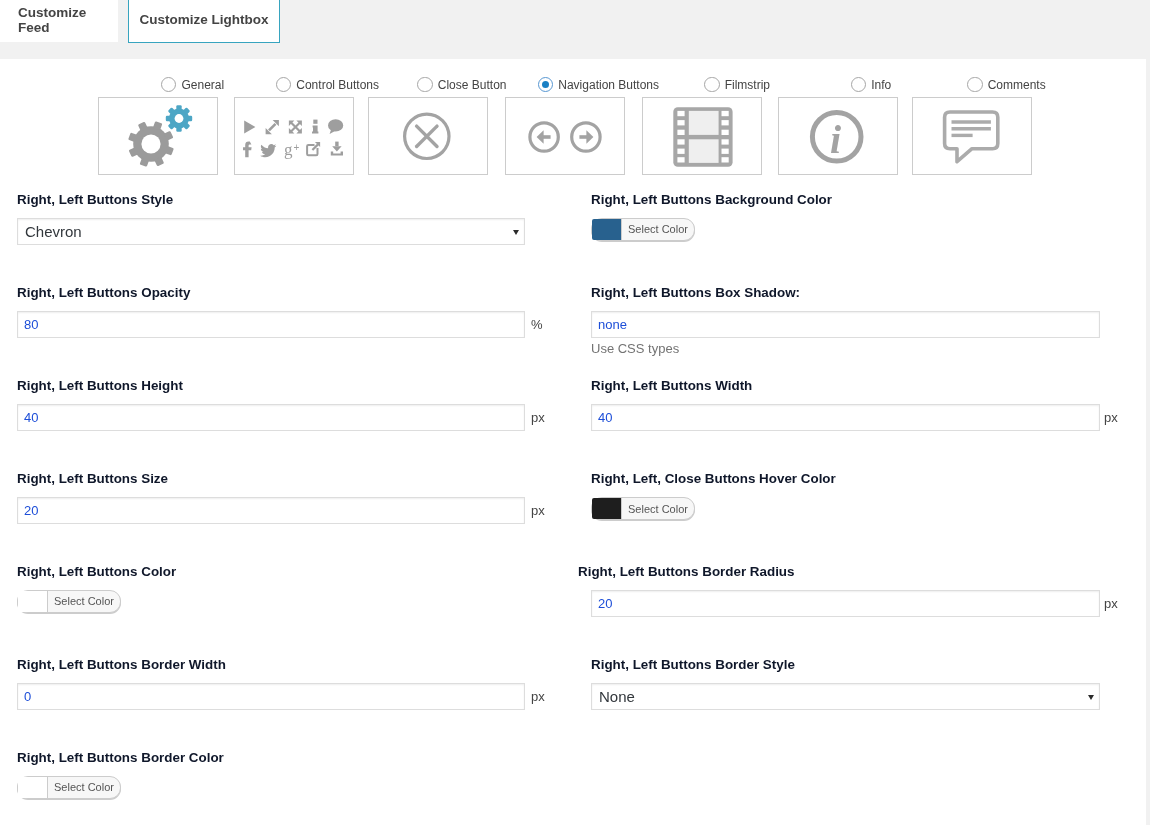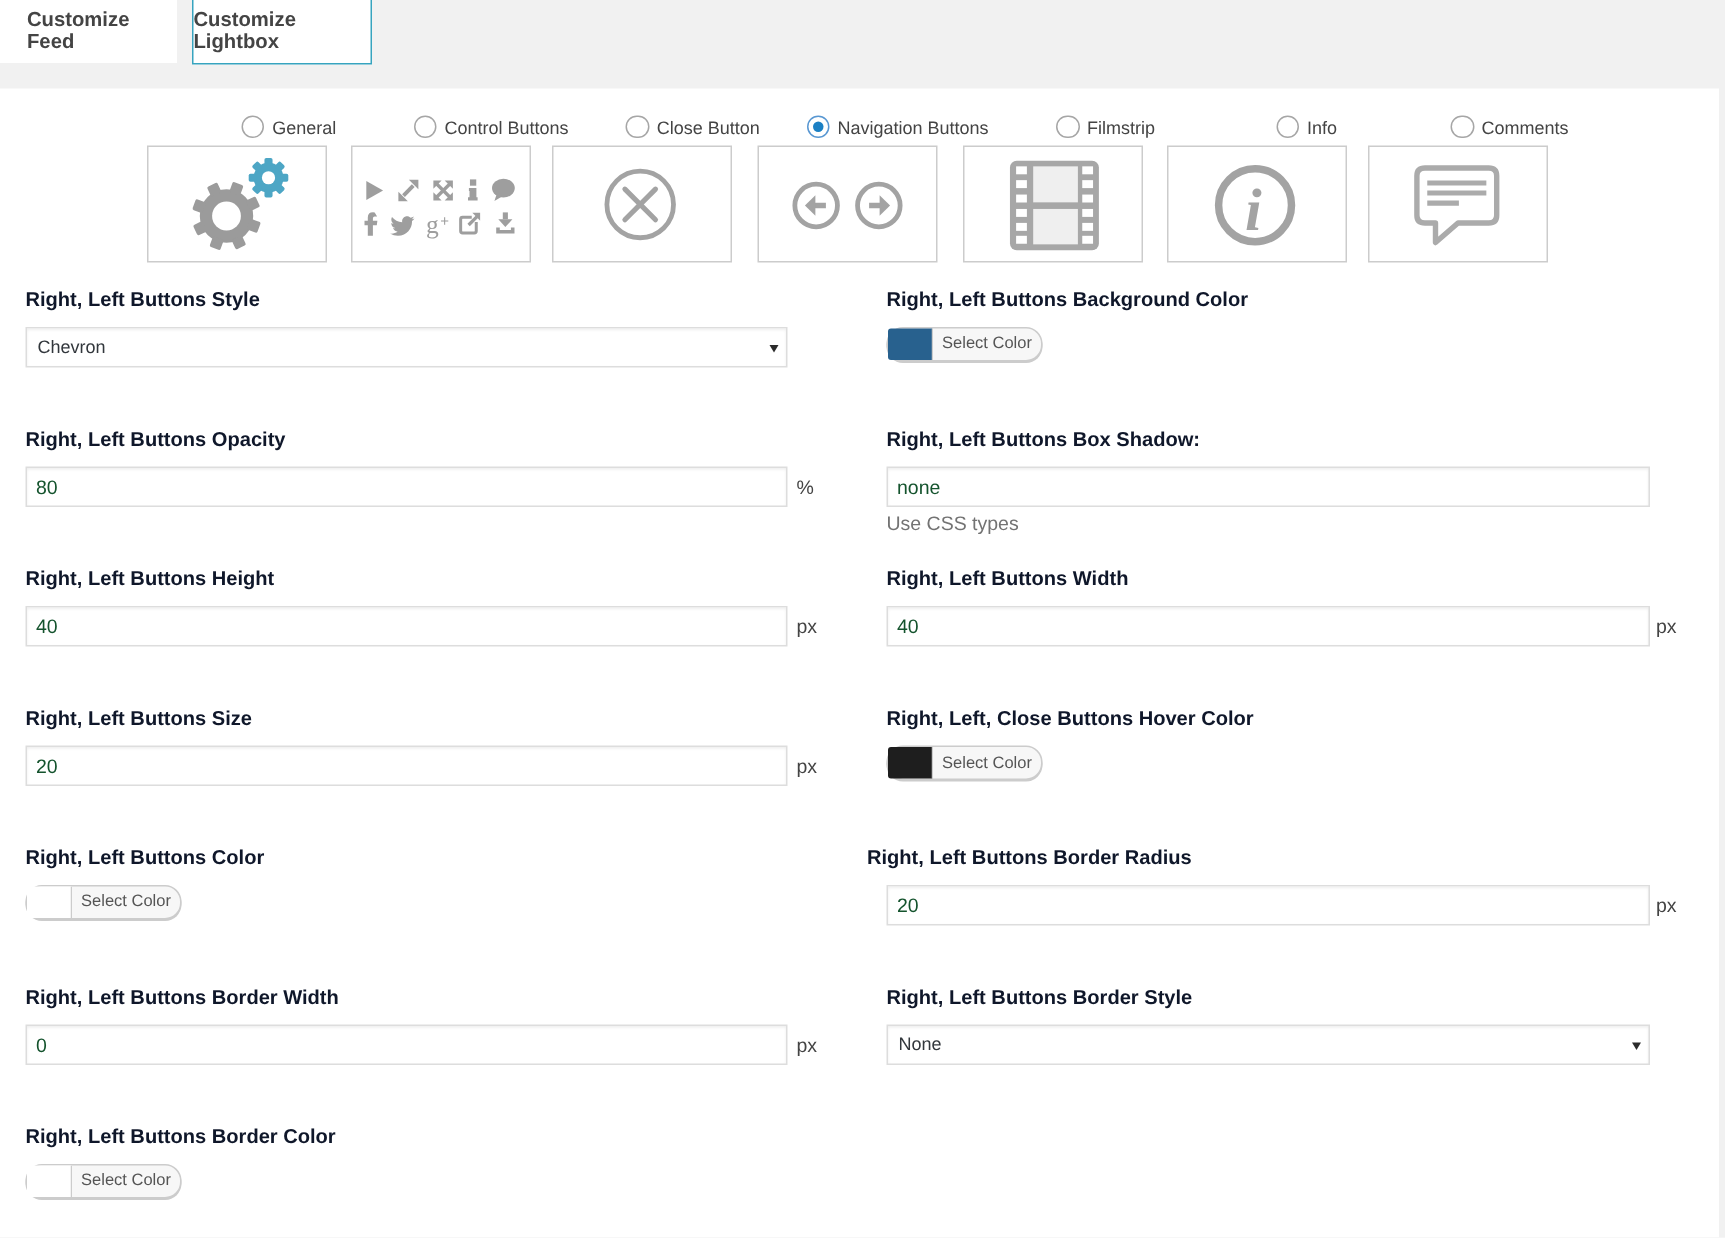--- a/index.html
+++ b/index.html
@@ -1,30 +1,30 @@
 <!DOCTYPE html>
 <html><head><meta charset="utf-8">
 <style>
 * { margin:0; padding:0; box-sizing:border-box; }
 html,body { width:1150px; height:825px; background:#f1f1f1; font-family:"Liberation Sans",sans-serif; position:relative; overflow:hidden; }
 #panel { position:absolute; left:0; top:59px; width:1146px; height:766px; background:#fff; }
 .tab { position:absolute; top:0; background:#fff; color:#444; font-size:13.5px; font-weight:bold; display:flex; align-items:center; justify-content:center; }
 #tab1 { left:0; width:118px; height:42px; padding-bottom:3px; padding-left:18px; }
-#tab2 { left:128px; top:-1px; width:120px; height:43.5px; border:1px solid #37a4bf; padding-bottom:2px; }
+#tab2 { left:128px; top:-1px; width:152px; height:43.5px; border:1px solid #37a4bf; padding-bottom:2px; }
 .radio { position:absolute; top:76.5px; height:16px; display:flex; align-items:center;padding-left:34px; }
 .rc { width:15.4px; height:15.4px; border-radius:50%; border:1px solid #a6a6a6; background:#fff; display:inline-block; margin-right:5px; position:relative; }
 .rc-on { border:1.6px solid #5897d2; }
 .rdot { position:absolute; left:50%; top:50%; width:7.6px; height:7.6px; margin:-3.8px 0 0 -3.8px; border-radius:50%; background:#1b80c4; }
 .rlab { font-size:12px; color:#444; }
 .ibox { position:absolute; top:97px; width:120px; height:78px; border:1px solid #ccc; background:#fff; }
 .isvg { position:absolute; top:97px; }
 .flabel { position:absolute; font-size:13.4px; font-weight:bold; color:#0f172a; white-space:nowrap; }
 .tin, .tsel { position:absolute; height:27px; border:1px solid #ddd; background:#fff; box-shadow:inset 0 1px 2px rgba(0,0,0,.07); display:flex; align-items:center; }
-.tin span { font-size:13px; color:#14532d; padding-left:6px; }
-.tsel span { font-size:12px; color:#32373c; padding-left:7px; }
+.tin span { font-size:13px; color:#1d4ed8; padding-left:6px; }
+.tsel span { font-size:15px; color:#32373c; padding-left:7px; }
 .arr { position:absolute; right:5px; top:11px; width:0; height:0; border-left:3.5px solid transparent; border-right:3.5px solid transparent; border-top:5.5px solid #2b2b2b; }
 .suf { position:absolute; font-size:13px; color:#444; }
 .note { position:absolute; font-size:13px; color:#737373; }
 .cw { position:absolute; width:104px; height:23px; border:1px solid #ccc; border-radius:11px; background:#f7f7f7; box-shadow:0 1px 0 #ccc; }
 .sw { position:absolute; left:0; top:0; width:30px; height:21px; border-right:1px solid #ccc; border-radius:2px 0 0 2px; }
 .cwt { position:absolute; left:30px; right:0; top:0; height:21px; display:flex; align-items:center; justify-content:center; font-size:11px; color:#555; }
 </style></head>
 <body>
 <div id="panel"></div>
 <div id="tab1" class="tab">Customize Feed</div>

